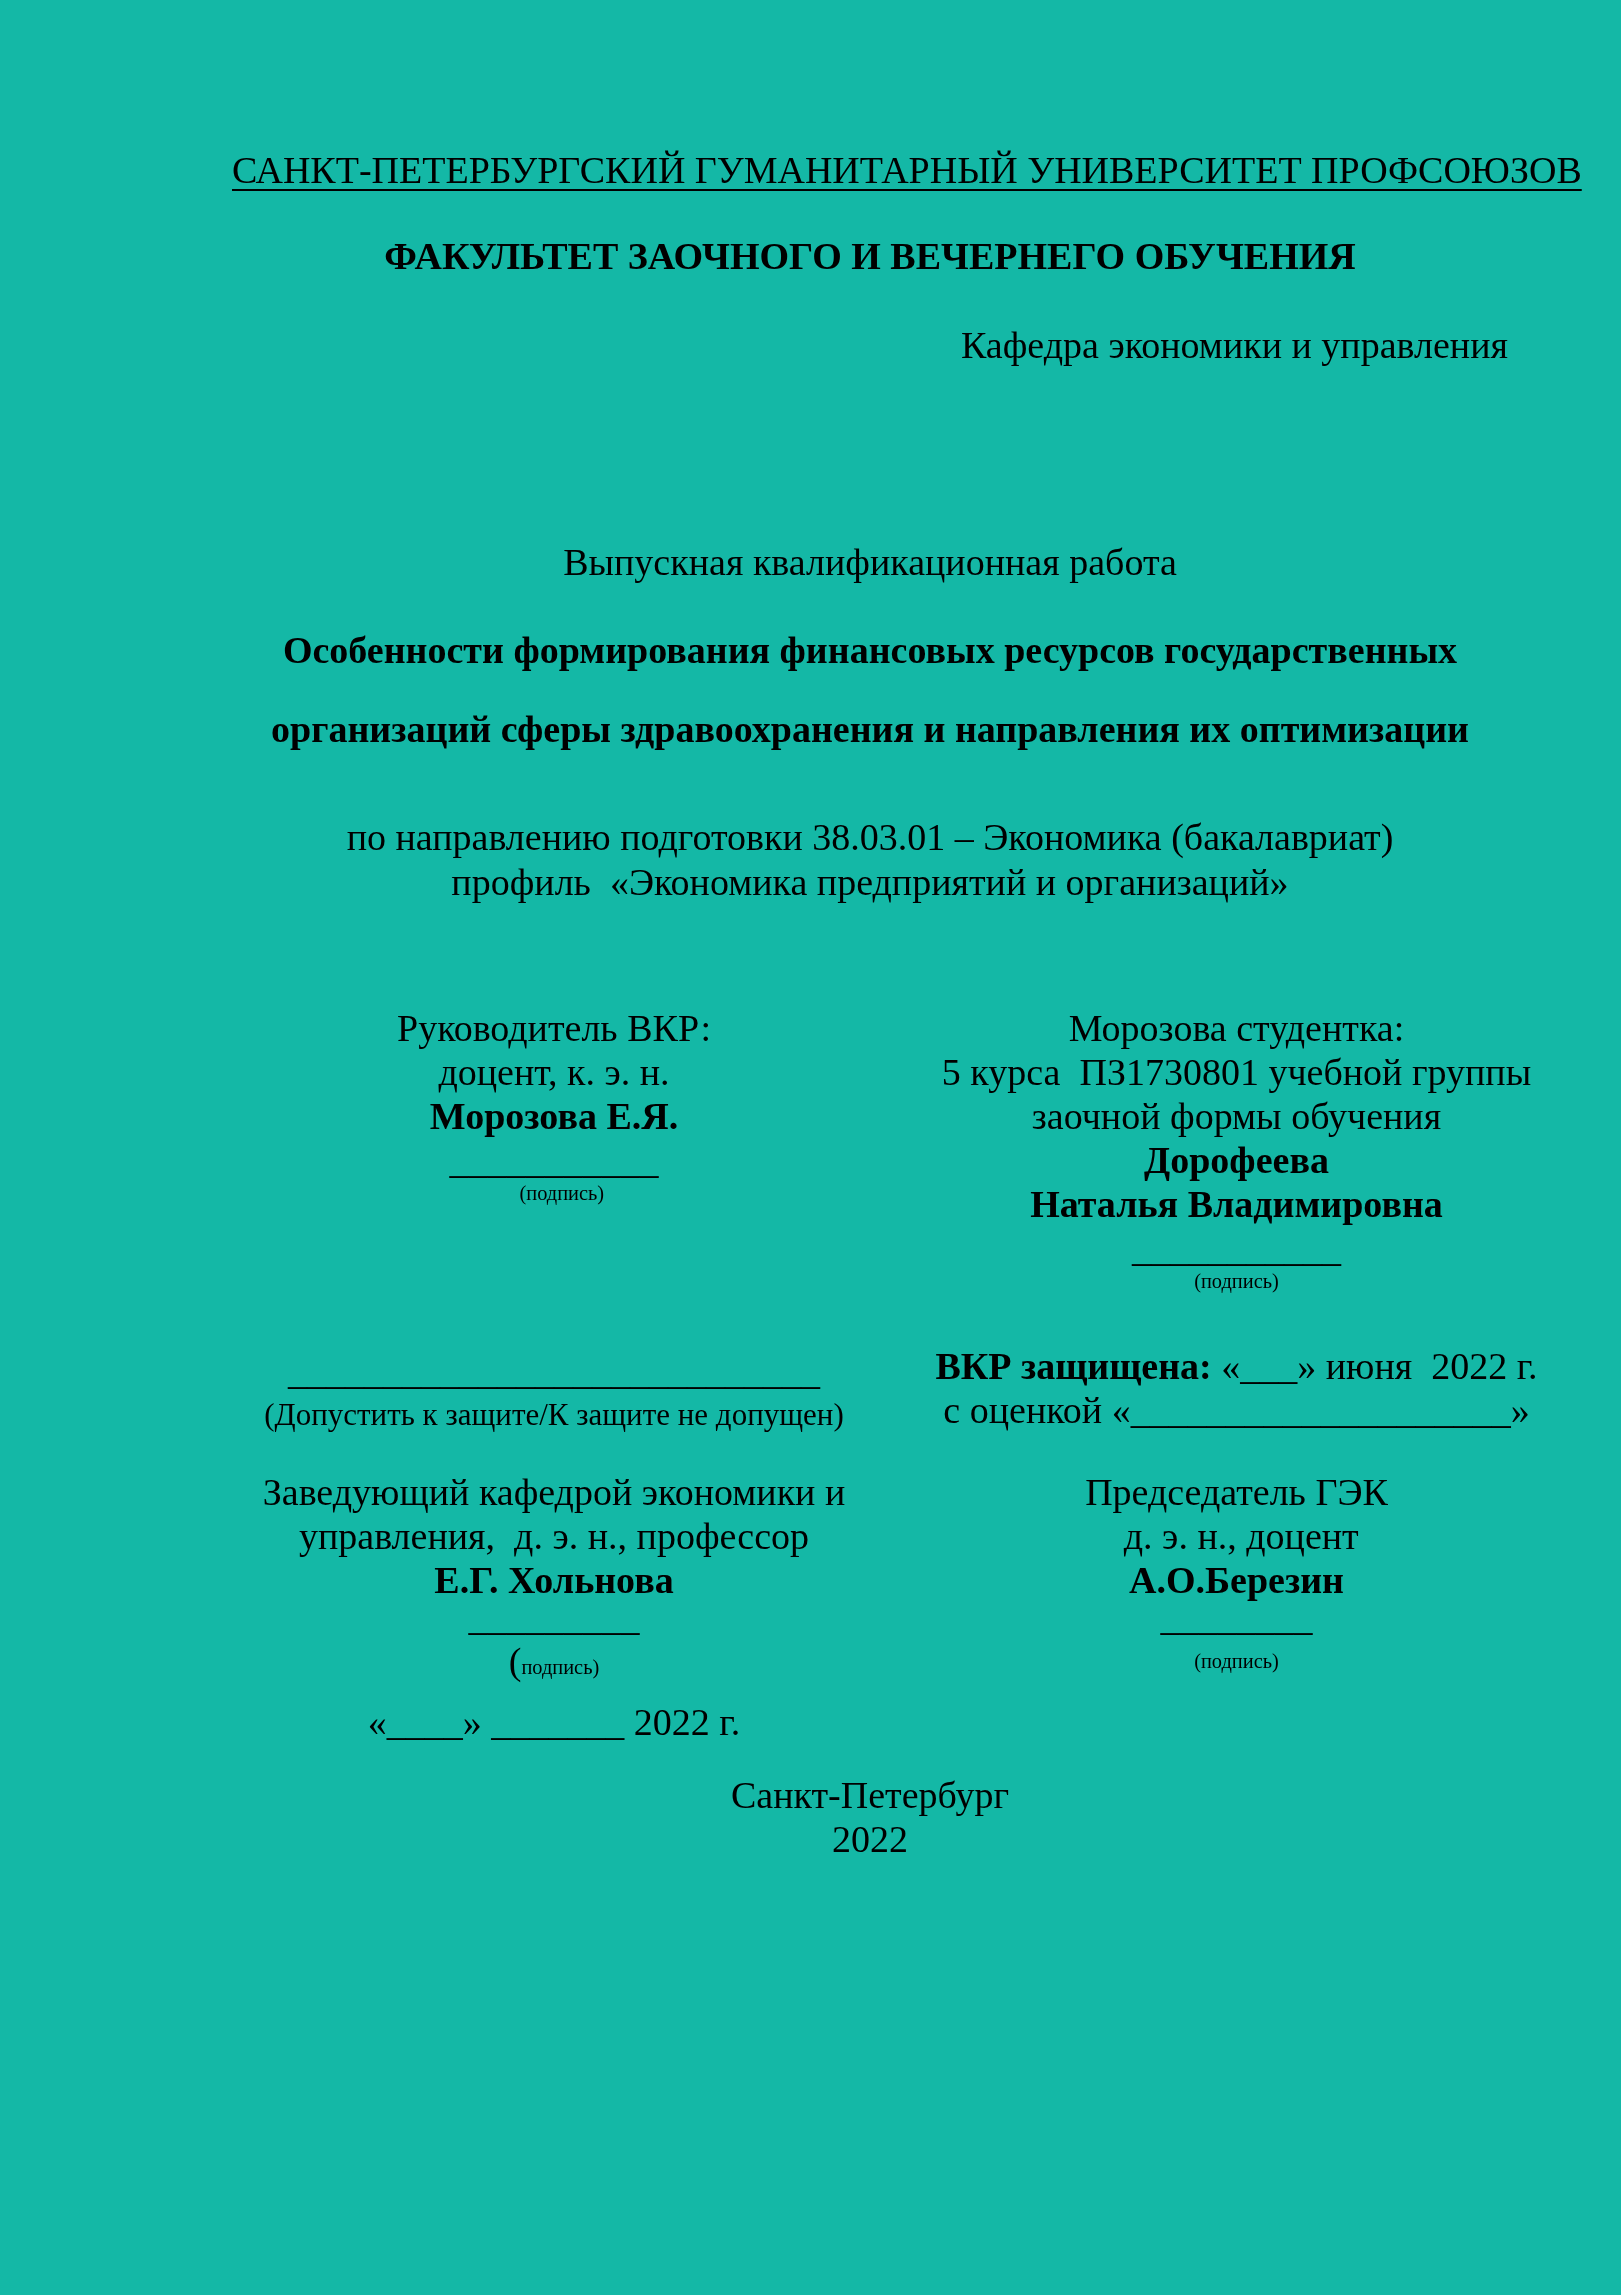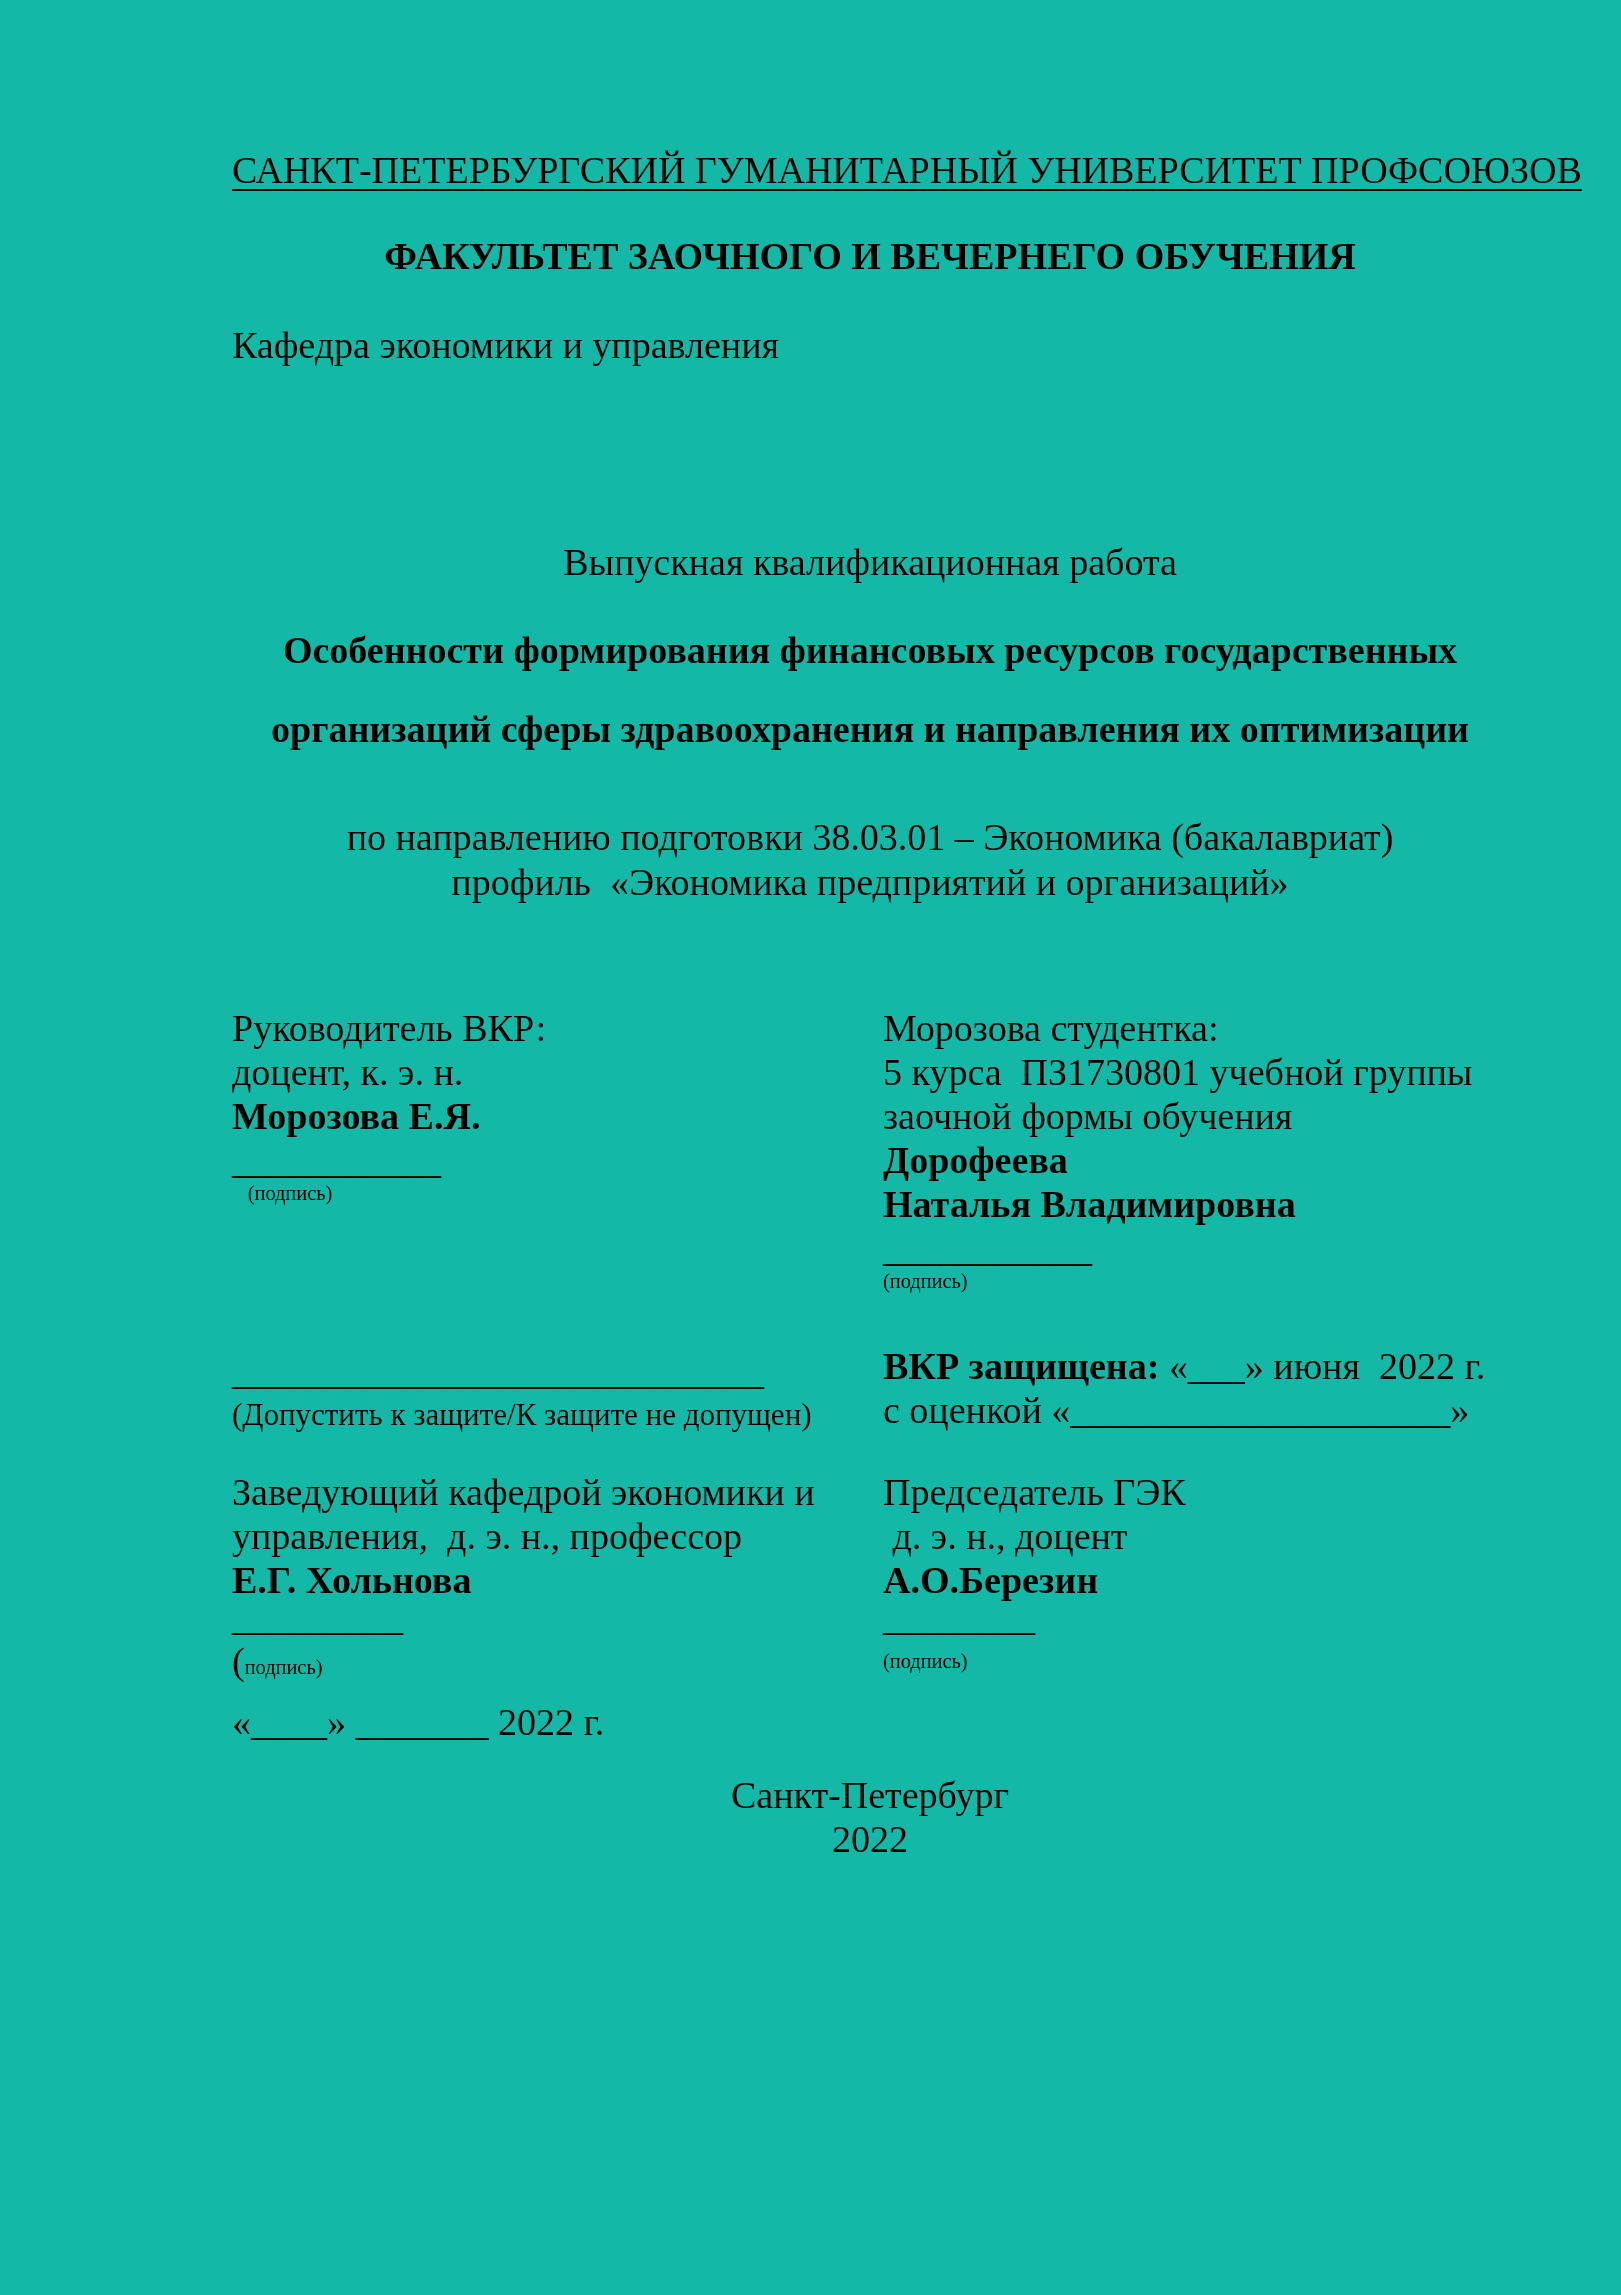--- a/index.html
+++ b/index.html
@@ -9,24 +9,24 @@
     background:#14b8a6;
     color:#000000;
     font-family:"Liberation Serif","DejaVu Serif",serif;
     overflow:hidden;
   }
   .line{white-space:pre;}
   .t48{font-size:38px;line-height:44px;}
   .t40{font-size:31px;line-height:44px;}
   .t26{font-size:20.4px;line-height:23.6px;}
   .b{font-weight:bold;}
-  .abs{position:absolute;}
+  .abs{position:absolute;text-align:center;}
   .content{left:232px;width:1276px;}
   .center{text-align:center;}
-  .right{}
+  .right{text-align:right;}
   .u{text-decoration:underline;text-decoration-thickness:2.4px;text-underline-offset:5.5px;}
   .colL{left:232px;width:644px;}
   .colR{left:883px;width:707px;}
   .cap-indent{padding-left:15.7px;}
   .paren-big{font-size:38px;line-height:44px;}
   .cap-in56{line-height:44px;display:block;}
   .date-line{margin-top:11px;}
 </style>
 </head>
 <body>

